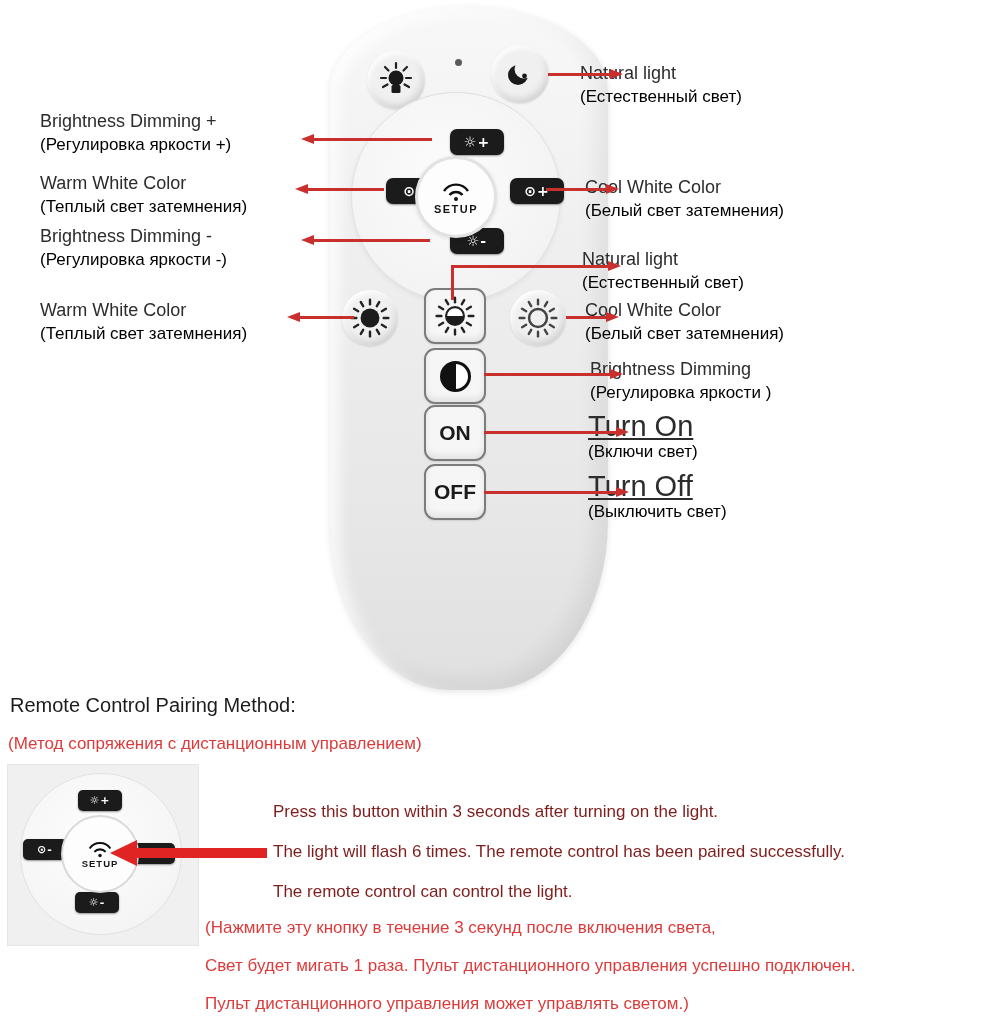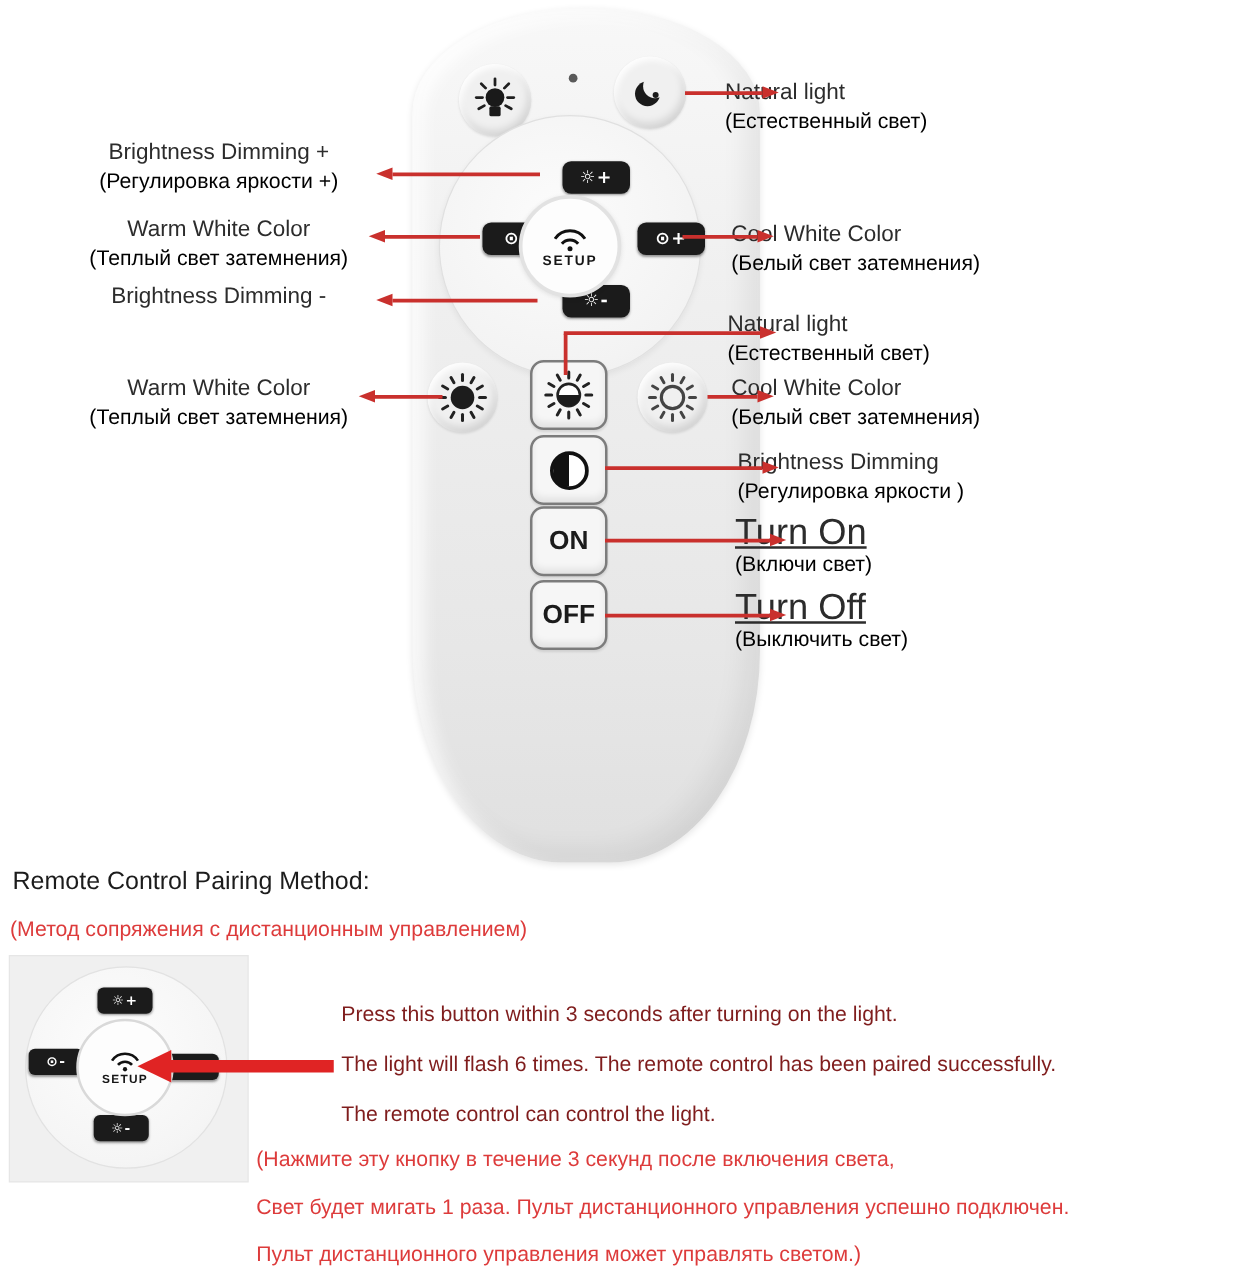--- a/index.html
+++ b/index.html
@@ -3,21 +3,21 @@
 <meta charset="utf-8">
 <style>
   html,body{margin:0;padding:0;background:#ffffff;}
   body{width:1000px;height:1019px;position:relative;font-family:"Liberation Sans",sans-serif;overflow:hidden;}
 
   
   .lbl{position:absolute;line-height:23px;}
   .lbl .en{font-size:18px;color:#2c2c2c;}
   .lbl .ru{font-size:17px;color:#000000;}
   .lbl.big .en{font-size:29px;line-height:28px;text-decoration:underline;}
-  .l-left{text-align:center;}
+  .l-left{text-align:left;}
   .l-right{}
 
   
   .aline{position:absolute;height:3px;background:#c9302d;}
   .avert{position:absolute;width:3px;background:#c9302d;}
   .ah-l{position:absolute;width:0;height:0;border-top:5px solid transparent;border-bottom:5px solid transparent;border-right:13px solid #c9302d;}
   .ah-r{position:absolute;width:0;height:0;border-top:5px solid transparent;border-bottom:5px solid transparent;border-left:13px solid #c9302d;}
 
   
   .remote{position:absolute;left:330px;top:6px;width:278px;height:684px;
@@ -198,20 +198,21 @@
 <div class="lbl l-left" style="left:40px;top:110px;width:270px;">
   <div class="en">Brightness Dimming +</div>
   <div class="ru">(Регулировка яркости +)</div>
 </div>
 <div class="lbl l-left" style="left:40px;top:172px;width:270px;">
   <div class="en">Warm White Color</div>
   <div class="ru">(Теплый свет затемнения)</div>
 </div>
 <div class="lbl l-left" style="left:40px;top:225px;width:270px;">
   <div class="en">Brightness Dimming -</div>
+  <div class="ru">(Регулировка яркости -)</div>
 </div>
 <div class="lbl l-left" style="left:40px;top:299px;width:270px;">
   <div class="en">Warm White Color</div>
   <div class="ru">(Теплый свет затемнения)</div>
 </div>
 
 <div class="lbl l-right" style="left:580px;top:62px;width:205px;">
   <div class="en">Natural light</div>
   <div class="ru">(Естественный свет)</div>
 </div>

